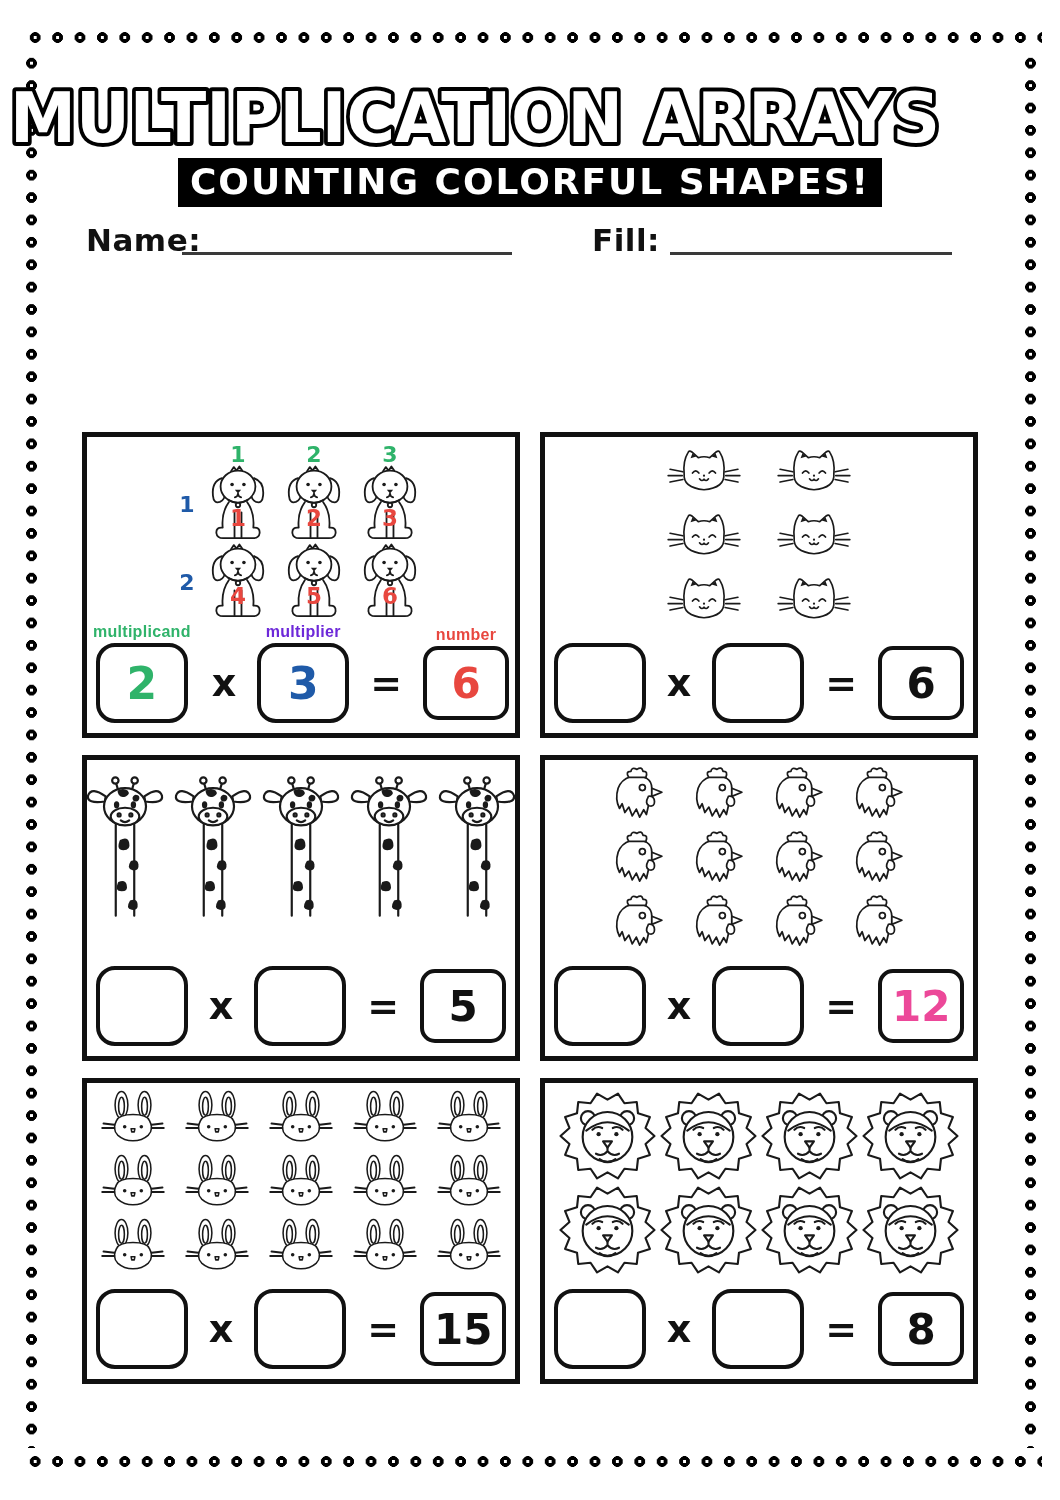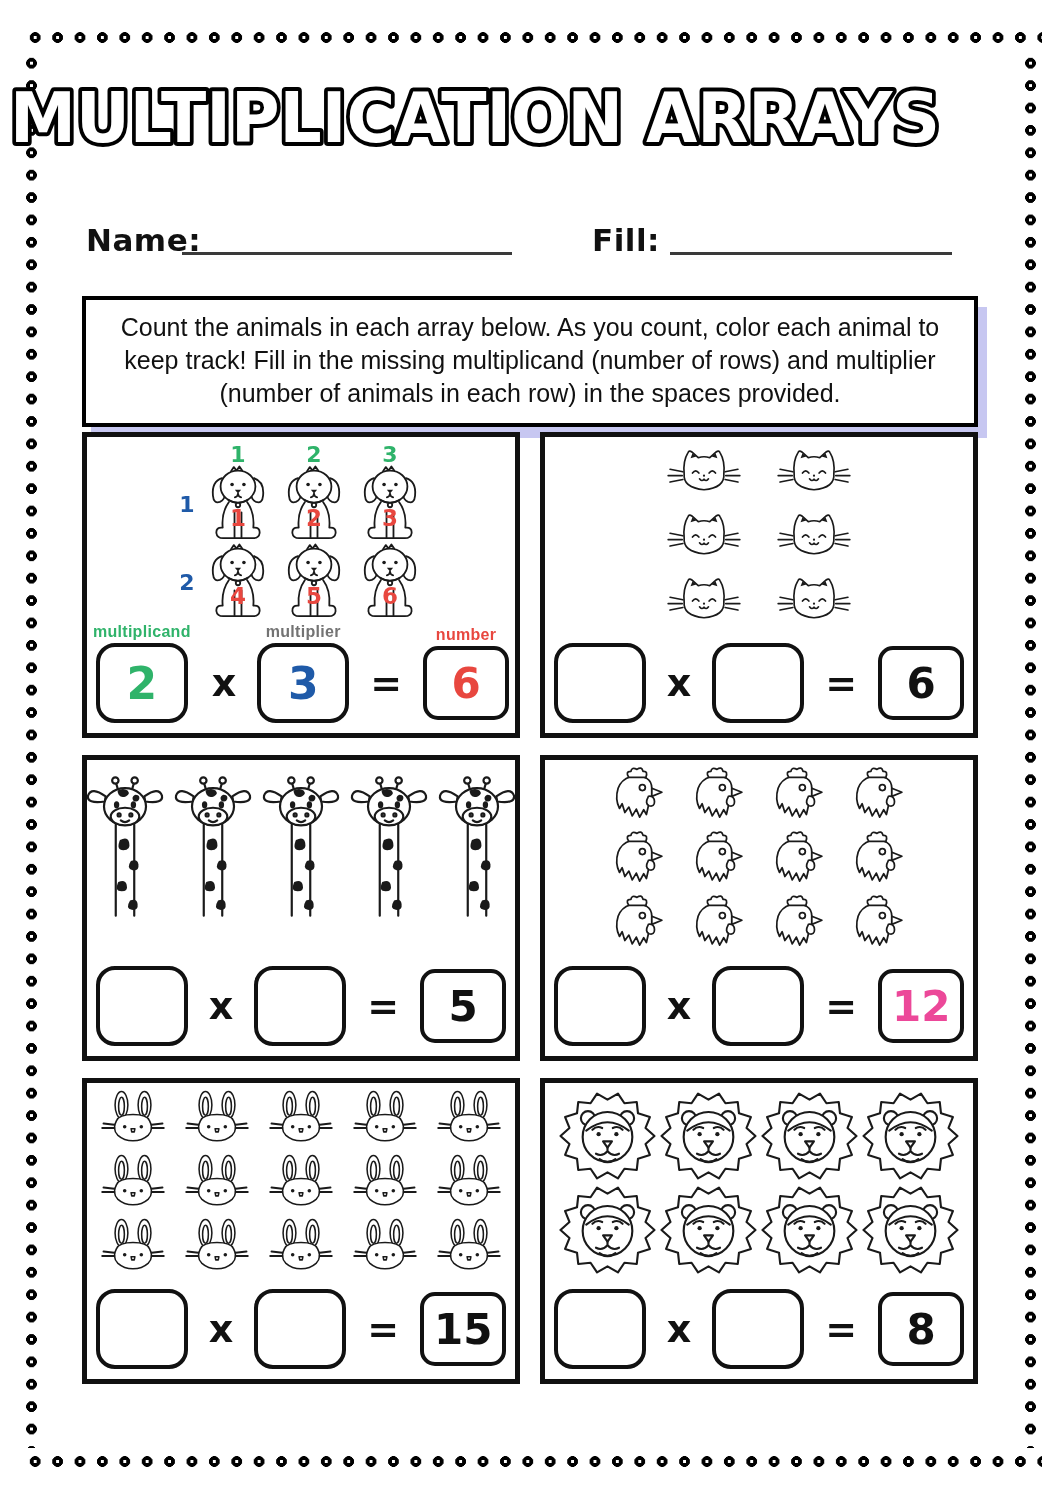--- a/index.html
+++ b/index.html
@@ -170,27 +170,29 @@
   <div class="dots-h dots-bottom"></div>
   <div class="dots-v dots-left"></div>
   <div class="dots-v dots-right"></div>
 
   <div class="title-wrap">
     <svg width="950" height="80" xmlns="http://www.w3.org/2000/svg">
       <text x="475" y="64" text-anchor="middle" font-family="'DejaVu Sans',sans-serif" font-size="70" font-weight="bold" fill="#ffffff" stroke="#000000" stroke-width="8" paint-order="stroke" stroke-linejoin="round" textLength="930" lengthAdjust="spacingAndGlyphs">MULTIPLICATION ARRAYS</text>
     </svg>
   </div>
 
+  <div class="subtitle">
+    <span>COUNTING COLORFUL SHAPES!</span>
+  </div>
 
   <span class="field-label name-label">Name:</span>
   <div class="field-line name-line"></div>
   <span class="field-label date-label">Fill:</span>
   <div class="field-line date-line"></div>
 
-  <div class="instructions">Count the animals in each array below. As you count, color each animal to keep track! Fill in the missing multiplicand (number of rows) and multiplier (number of animals in each row) in the spaces provided.</div>
 
   <div class="panels" id="panels">
       <div class="panel">
         <div class="animals">
           <div class="colnums">
             <span class="rownum"></span>
             <span class="colnum" style="width: 76px; color: rgb(47, 179, 106);">1</span>
             <span class="colnum" style="width: 76px; color: rgb(47, 179, 106);">2</span>
             <span class="colnum" style="width: 76px; color: rgb(47, 179, 106);">3</span>
           </div>
@@ -237,21 +239,21 @@
             </div>
           </div>
         </div>
         <div class="equation with-labels">
           <div class="term">
             <span class="term-label" style="color: rgb(47, 179, 106);">multiplicand</span>
             <div class="ansbox" style="color: rgb(47, 179, 106);">2</div>
           </div>
           <span class="op">x</span>
           <div class="term">
-            <span class="term-label" style="color: #737373;">multiplier</span>
+            <span class="term-label" style="color: #6d28d9;">multiplier</span>
             <div class="ansbox" style="color: rgb(31, 90, 168);">3</div>
           </div>
           <span class="op">=</span>
           <div class="term">
             <span class="term-label" style="color: rgb(232, 71, 63);">number</span>
             <div class="ansbox product" style="color: rgb(232, 71, 63);">6</div>
           </div>
         </div>
       </div>
       <div class="panel">

